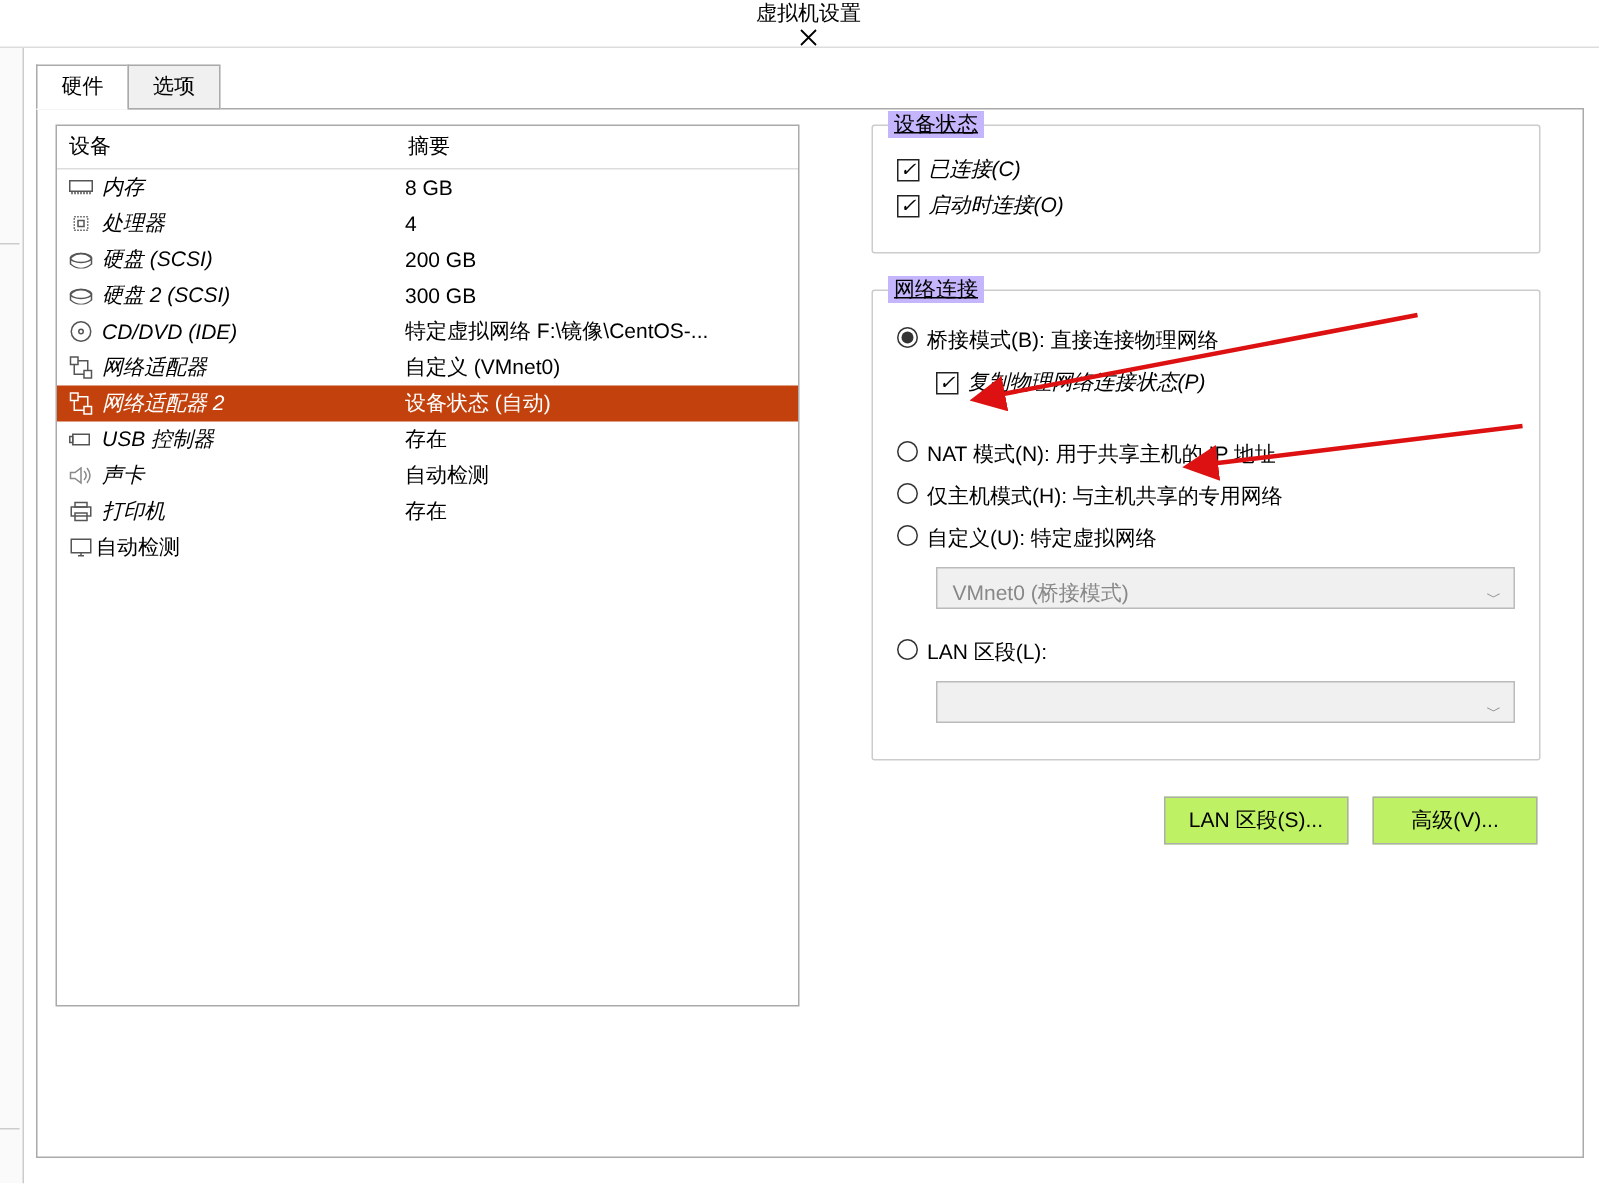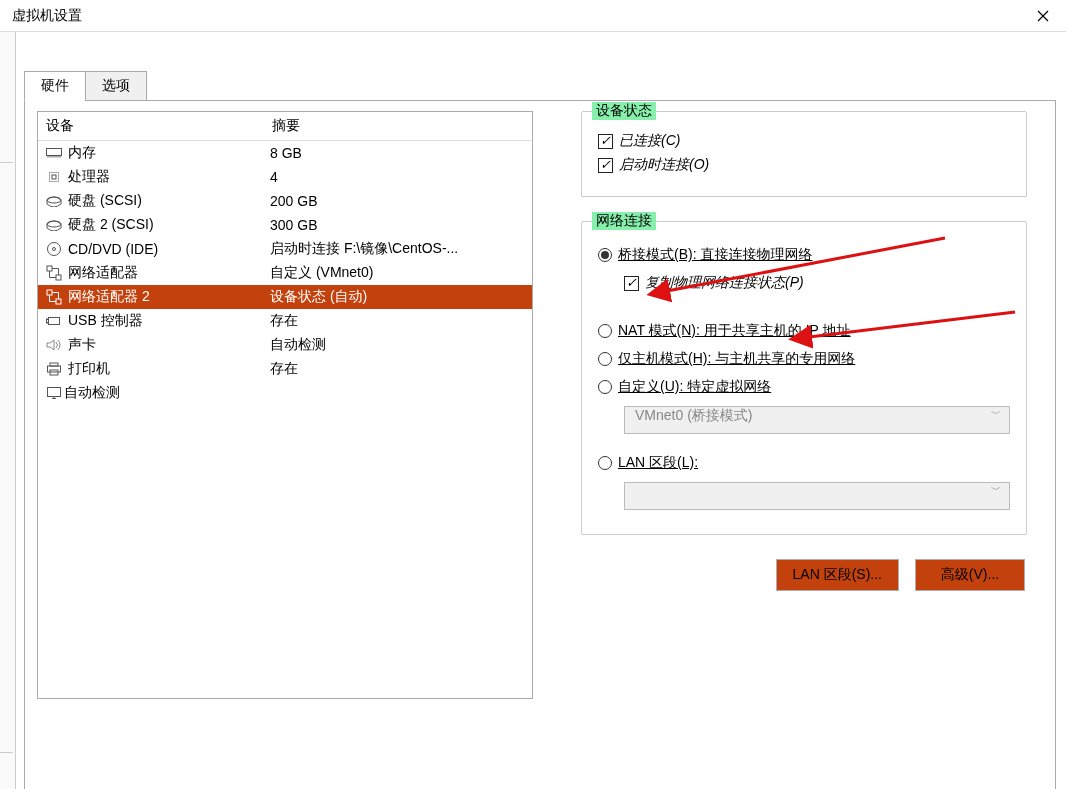--- a/index.html
+++ b/index.html
@@ -1,59 +1,59 @@
 <!DOCTYPE html>
 <html><head>
 <meta charset="utf-8">
 <style>
 * { box-sizing: border-box; margin: 0; padding: 0; font-family: "Microsoft YaHei", "Segoe UI", sans-serif; font-size: 14px; }
 body { background: #fff; width: 1066px; height: 789px; overflow: hidden; position: relative; }
 
-.title-bar { height: 32px; display: flex; align-items: center; justify-content: space-between; padding: 0 0 0 12px; border-bottom: 1px solid #ddd; }
+.title-bar { height: 32px; display: flex; align-items: center; justify-content: space-between; padding: 0 0 0 12px; border-bottom: 1px solid #ddd; flex-direction: column; }
 .title-bar .title { font-size: 14px; }
 .close-btn { width: 46px; height: 32px; display: flex; align-items: center; justify-content: center; cursor: pointer; }
 .close-btn svg { width: 12px; height: 12px; }
 
 .content { padding: 10px 10px 0 24px; }
 
 .tabs { display: flex; position: relative; top: 1px; }
-.tab { padding: 5px 16px; border: 1px solid #aaa; background: #f0f0f0; cursor: pointer; margin-right: -1px; margin-top: 28px; }
+.tab { padding: 5px 16px; border: 1px solid #aaa; background: #f0f0f0; cursor: pointer; margin-right: -1px; }
 .tab.active { background: #fff; border-bottom: 1px solid #fff; }
 
 .panel { border: 1px solid #aaa; height: 700px; display: flex; padding: 4px 0 0 0; }
 
 .left { width: 520px; padding: 6px 8px 0 12px; }
 .device-list { border: 1px solid #aaa; height: 588px; }
 .dl-header { display: flex; border-bottom: 1px solid #ddd; padding: 5px 8px; font-weight: normal; }
 .dl-header .col1 { width: 226px; }
 .dl-row { display: flex; align-items: center; padding: 3px 6px; cursor: default; }
 .dl-row.selected { background: #c2410c; color: #fff; }
 .dl-row .ico { width: 20px; display: flex; justify-content: center; }
-.dl-row .c1 { width: 206px; padding-left: 4px; }
+.dl-row .c1 { width: 206px; padding-left: 4px; font-style: italic; }
 
 .right { flex: 1; padding: 6px 28px 0 40px; position: relative; }
 
 .groupbox { border: 1px solid #ccc; border-radius: 2px; position: relative; padding: 14px 16px 16px 16px; margin-bottom: 24px; }
-.groupbox .legend { position: absolute; top: -10px; left: 10px; background: #86efac; padding: 0 4px; }
+.groupbox .legend { position: absolute; top: -10px; left: 10px; background: #c4b5fd; padding: 0 4px; text-decoration: underline; }
 
 .chk-row { display: flex; align-items: center; margin: 6px 0; gap: 6px; font-style: italic; }
 .chk { width: 15px; height: 15px; border: 1px solid #222; display: inline-flex; align-items: center; justify-content: center; }
 .chk.checked::after { content: "✓"; font-size: 13px; line-height: 1; position: relative; top: -1px; }
 
-.radio-row { display: flex; align-items: center; margin: 10px 0; gap: 6px; text-decoration: underline; }
+.radio-row { display: flex; align-items: flex-start; margin: 10px 0; gap: 6px; }
 .radio { width: 14px; height: 14px; border: 1px solid #333; border-radius: 50%; display: inline-flex; align-items: center; justify-content: center; }
 .radio.selected::after { content: ""; width: 8px; height: 8px; background: #333; border-radius: 50%; }
 
-.combo { width: 386px; height: 28px; border: 1px solid #bbb; background: #f0f0f0; color: #888; display: flex; align-items: flex-start; justify-content: space-between; padding: 0 8px 0 10px; margin: 4px 0 4px 26px; }
+.combo { width: 386px; height: 28px; border: 1px solid #bbb; background: #f0f0f0; color: #888; display: flex; align-items: flex-end; justify-content: space-between; padding: 0 8px 0 10px; margin: 4px 0 4px 26px; }
 .combo .caret { font-size: 10px; color: #888; }
 
 .indent { margin-left: 26px; }
 
 .btn-row { display: flex; justify-content: flex-end; gap: 16px; margin-top: 22px; padding-right: 2px; }
-.btn { border: 1px solid #adadad; background: #c2410c; padding: 6px 16px; cursor: pointer; min-width: 110px; text-align: center; }
+.btn { border: 1px solid #adadad; background: #bef264; padding: 6px 16px; cursor: pointer; min-width: 110px; text-align: center; }
 
 .arrow { position: absolute; pointer-events: none; }
 .arrow svg { overflow: visible; }
 
 .left-stub { position: absolute; left: 0; top: 32px; bottom: 0; width: 16px; border-right: 1px solid #ccc; background: #fafafa; }
 .left-stub .notch { position: absolute; left: 0; width: 13px; border-bottom: 1px solid #ccc; }
 </style>
 </head>
 <body>
 
@@ -126,21 +126,21 @@
               <span>300 GB</span>
             </div>
             <div class="dl-row">
               <span class="ico">
                 <svg width="16" height="16" viewBox="0 0 16 16">
                   <circle cx="8" cy="8" r="6.5" fill="none" stroke="#555"></circle>
                   <circle cx="8" cy="8" r="1.5" fill="none" stroke="#555"></circle>
                 </svg>
               </span>
               <span class="c1">CD/DVD (IDE)</span>
-              <span>启动时连接 F:\镜像\CentOS-...</span>
+              <span>特定虚拟网络 F:\镜像\CentOS-...</span>
             </div>
             <div class="dl-row">
               <span class="ico">
                 <svg width="16" height="16" viewBox="0 0 16 16">
                   <rect x="1" y="1" width="5" height="5" fill="none" stroke="#555"></rect>
                   <rect x="10" y="10" width="5" height="5" fill="none" stroke="#555"></rect>
                   <path d="M6 3.5 H12.5 V10 M3.5 6 V12.5 H10" fill="none" stroke="#555"></path>
                 </svg>
               </span>
               <span class="c1">网络适配器</span>

